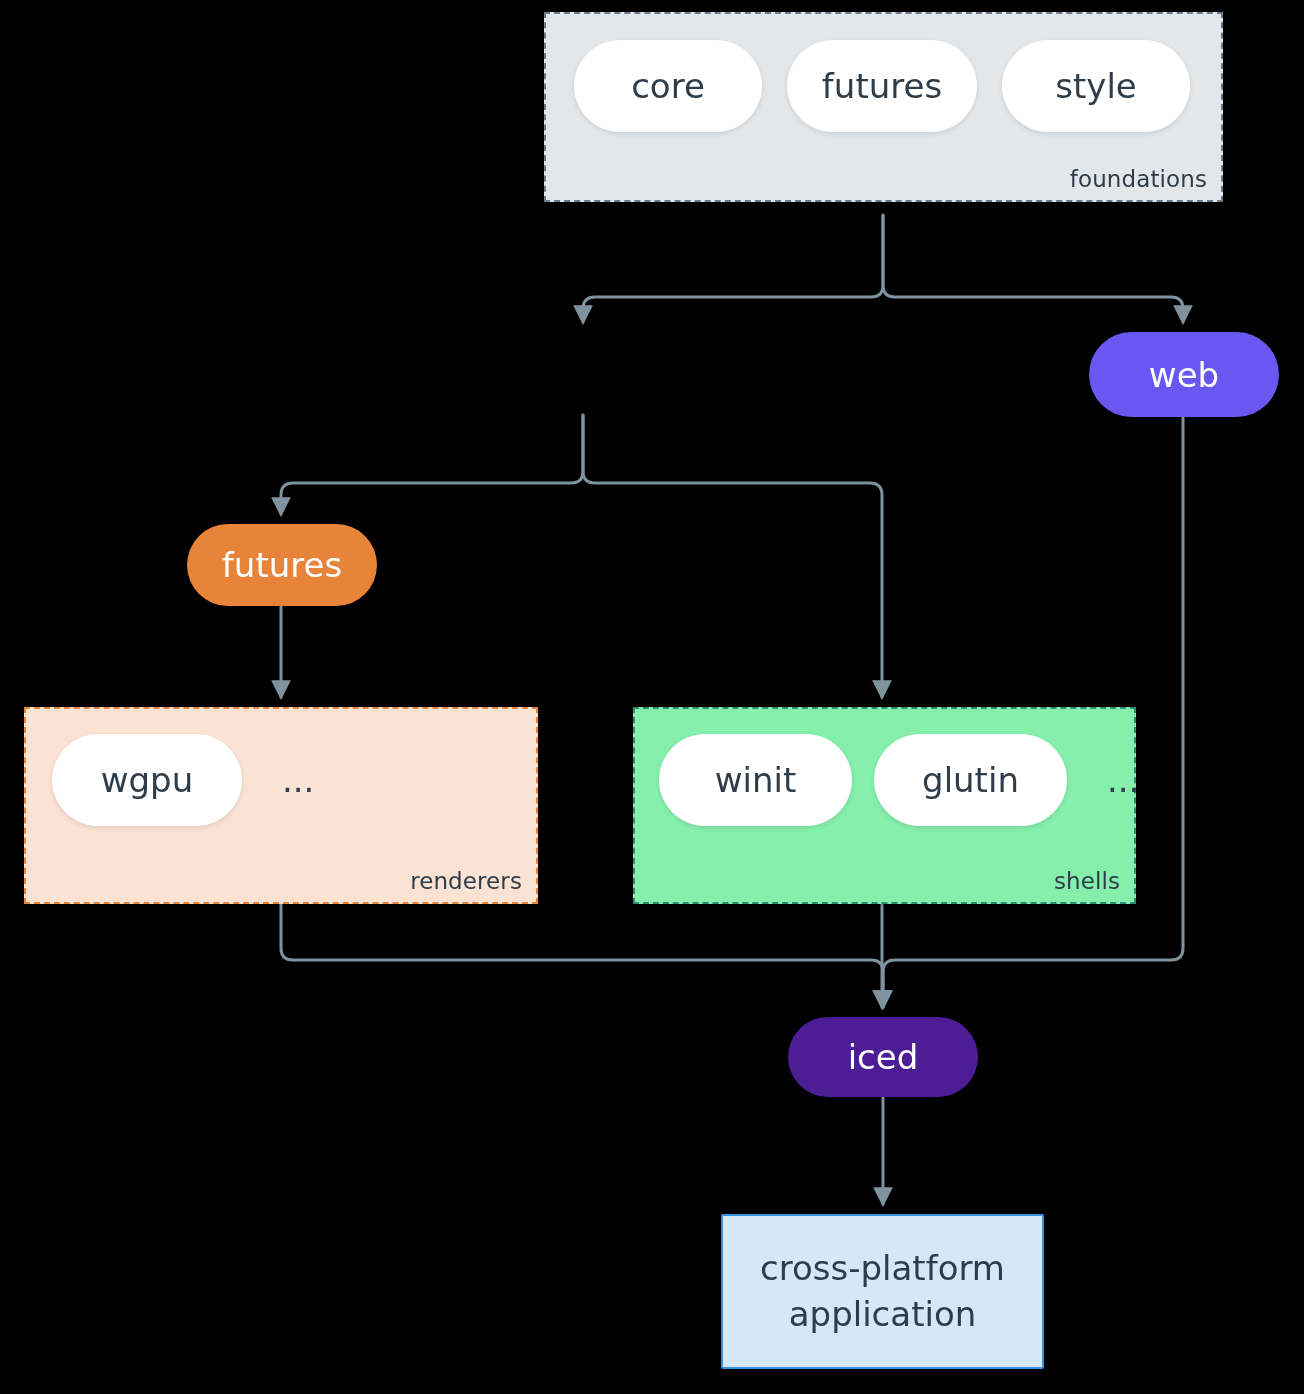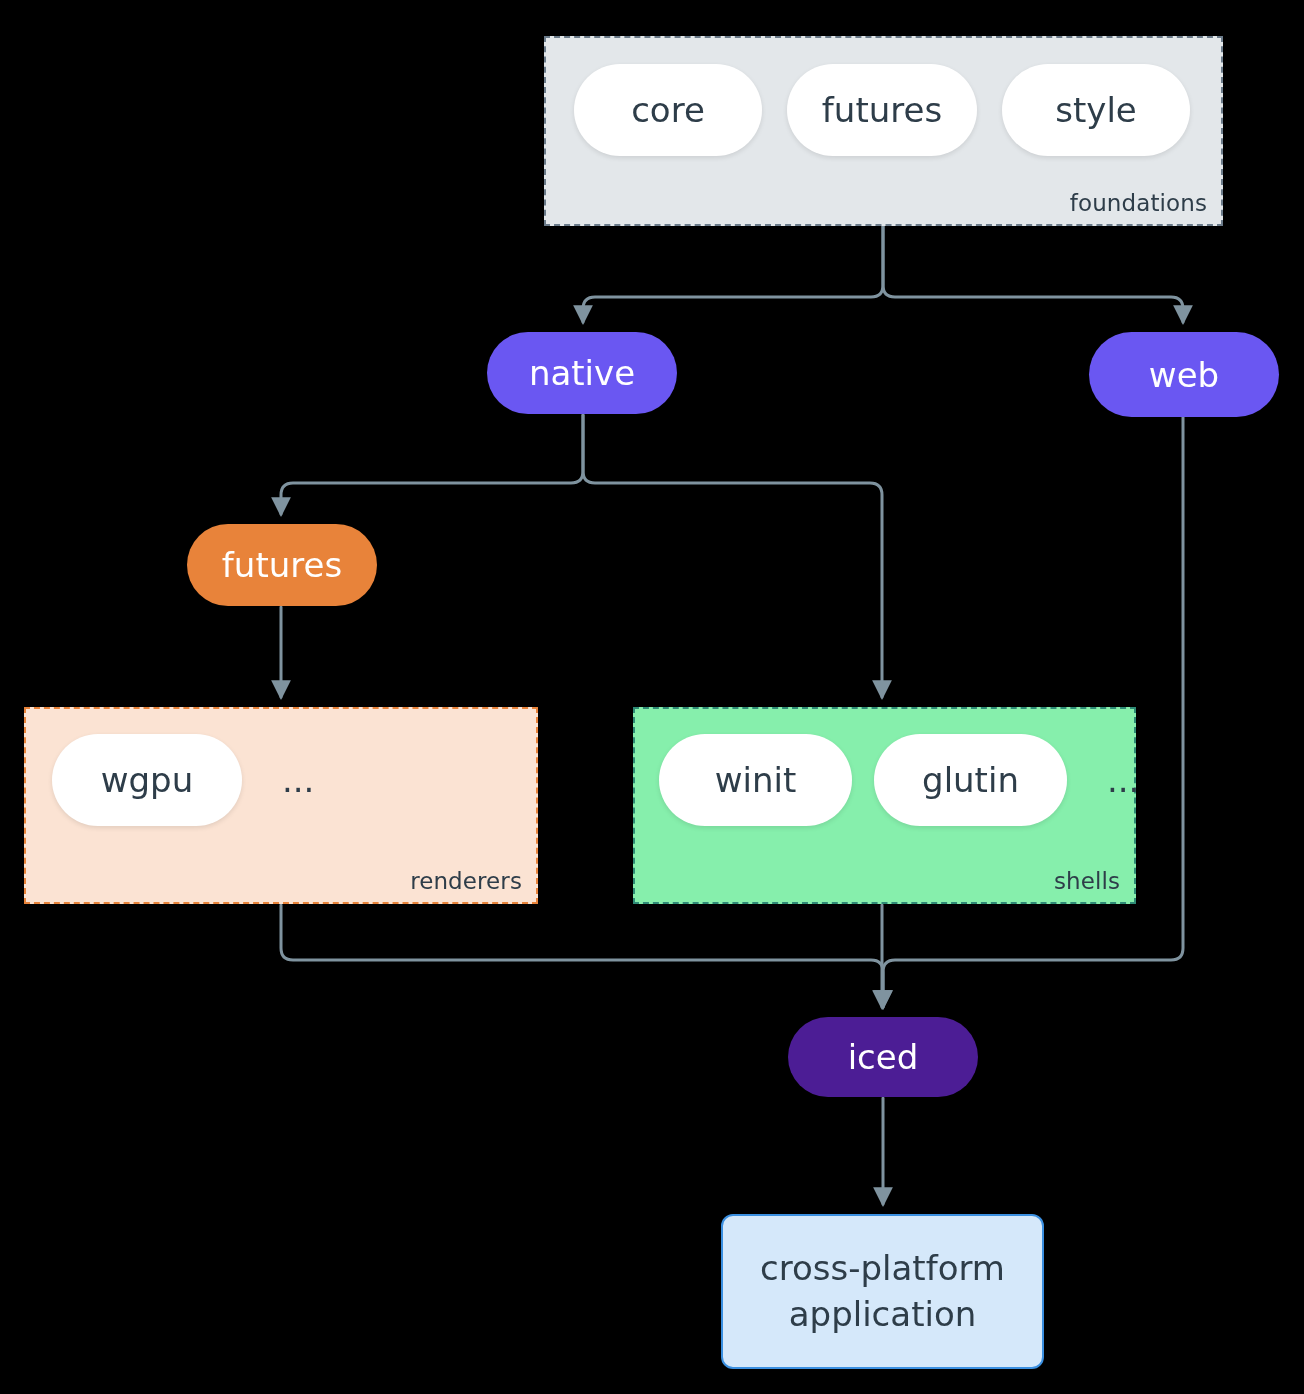--- a/index.html
+++ b/index.html
@@ -44,21 +44,21 @@
   .group .pill-row {
     position: absolute;
     left: 0;
     top: 0;
     display: flex;
     align-items: center;
   }
 
   #group-foundations {
     left: 544px;
-    top: 36px;
+    top: 12px;
     width: 679px;
     height: 190px;
     background: #e3e7ea;
     border-color: #6b7b8a;
   }
   #group-foundations .pill-row {
     left: 28px;
     top: 26px;
     gap: 25px;
   }
@@ -166,21 +166,21 @@
   
   #node-app {
     position: absolute;
     left: 721px;
     top: 1214px;
     width: 323px;
     height: 155px;
     box-sizing: border-box;
     background: #d5e8fa;
     border: 2px solid #3a8fe0;
-    border-radius: 12px;
+    border-radius: 2px;
     display: flex;
     flex-direction: column;
     align-items: center;
     justify-content: center;
     font-size: 34px;
     color: #2e3d49;
     line-height: 1.35;
     text-align: center;
   }
 </style>
@@ -217,21 +217,20 @@
 
   <div class="group" id="group-foundations">
     <div class="pill-row">
       <div class="pill" id="pill-core">core</div>
       <div class="pill" id="pill-futures">futures</div>
       <div class="pill" id="pill-style">style</div>
     </div>
     <div class="group-label">foundations</div>
   </div>
 
-  <div class="node" id="node-native">native</div>
   <div class="node" id="node-web">web</div>
 
   <div class="node" id="node-graphics">futures</div>
 
   <div class="group" id="group-renderers">
     <div class="pill-row">
       <div class="pill" id="pill-wgpu">wgpu</div>
       <div class="ellipsis">...</div>
     </div>
     <div class="group-label">renderers</div>

